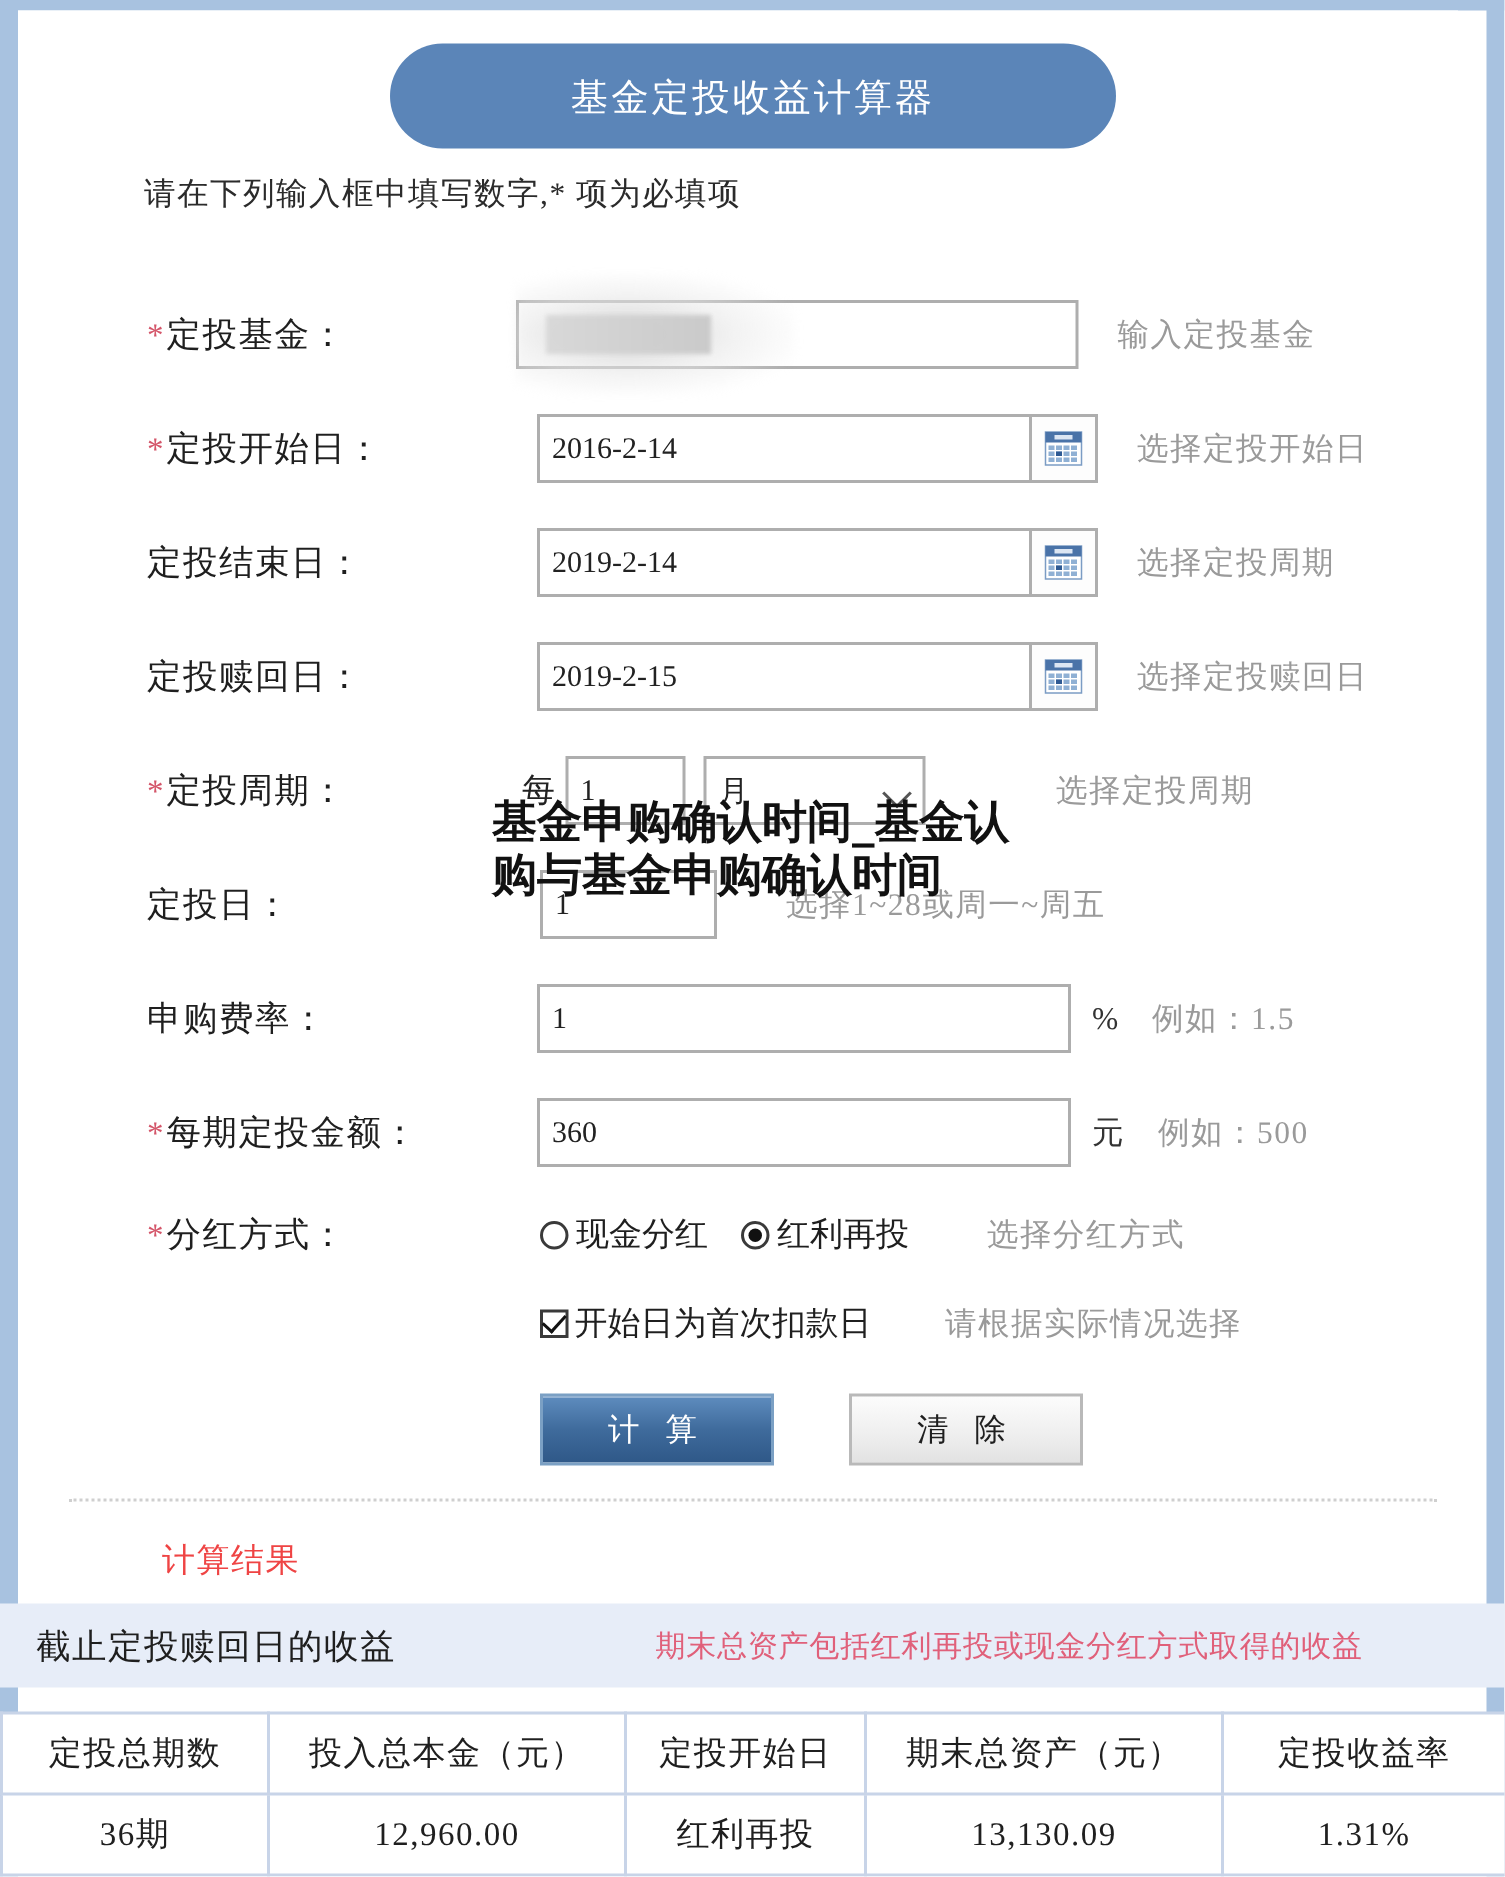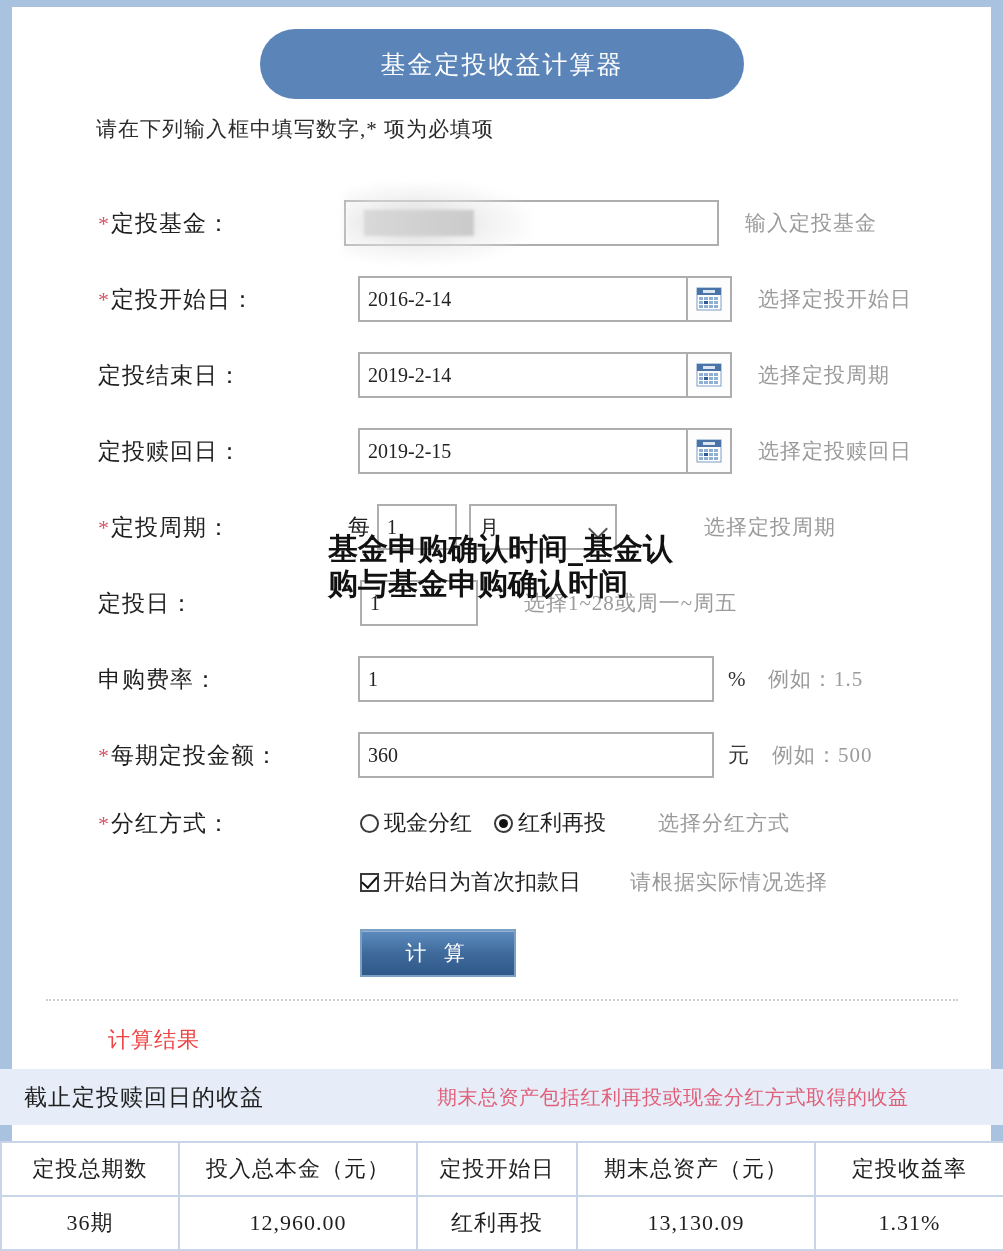--- a/index.html
+++ b/index.html
@@ -540,20 +540,21 @@
           <span class="radio-text" style="margin-right:0">开始日为首次扣款日</span>
         </div>
       </div>
       <div class="hint" style="left:618px">请根据实际情况选择</div>
     </div>
 
   </div>
 
   <div class="btn-row">
     <div class="btn-calc">计 算</div>
+    <div class="btn-clear">清 除</div>
   </div>
 
   <div class="sep"></div>
 
   <div class="res-title">计算结果</div>
 
   <div class="band">
     <div class="band-left">截止定投赎回日的收益</div>
     <div class="band-right">期末总资产包括红利再投或现金分红方式取得的收益</div>
   </div>

